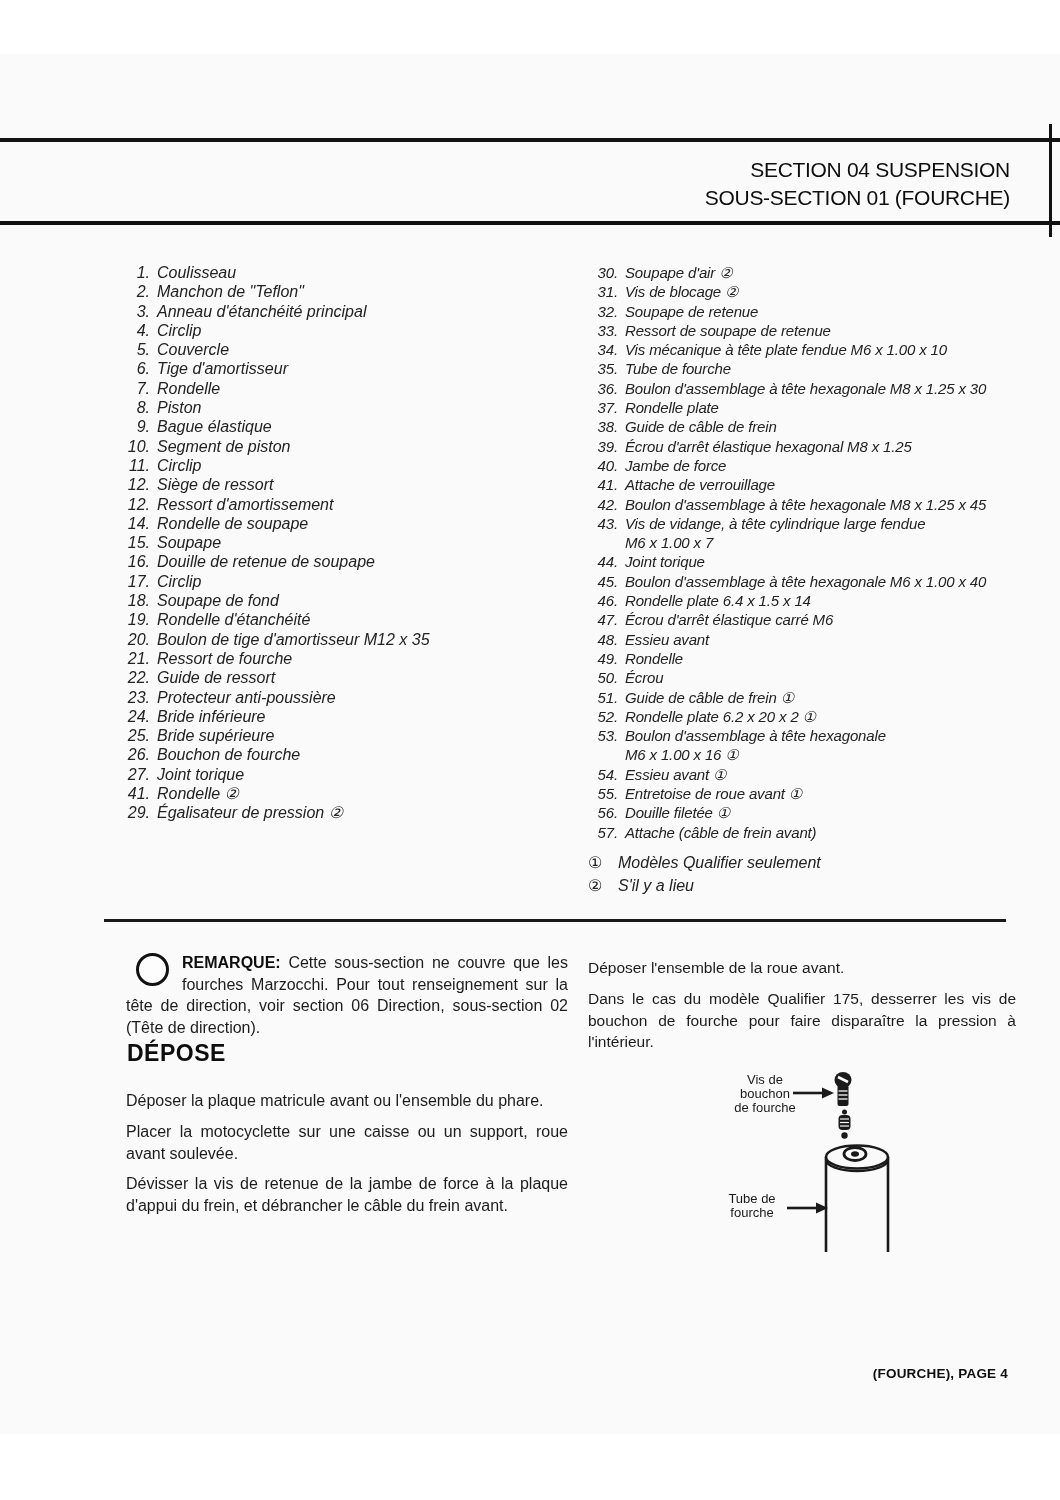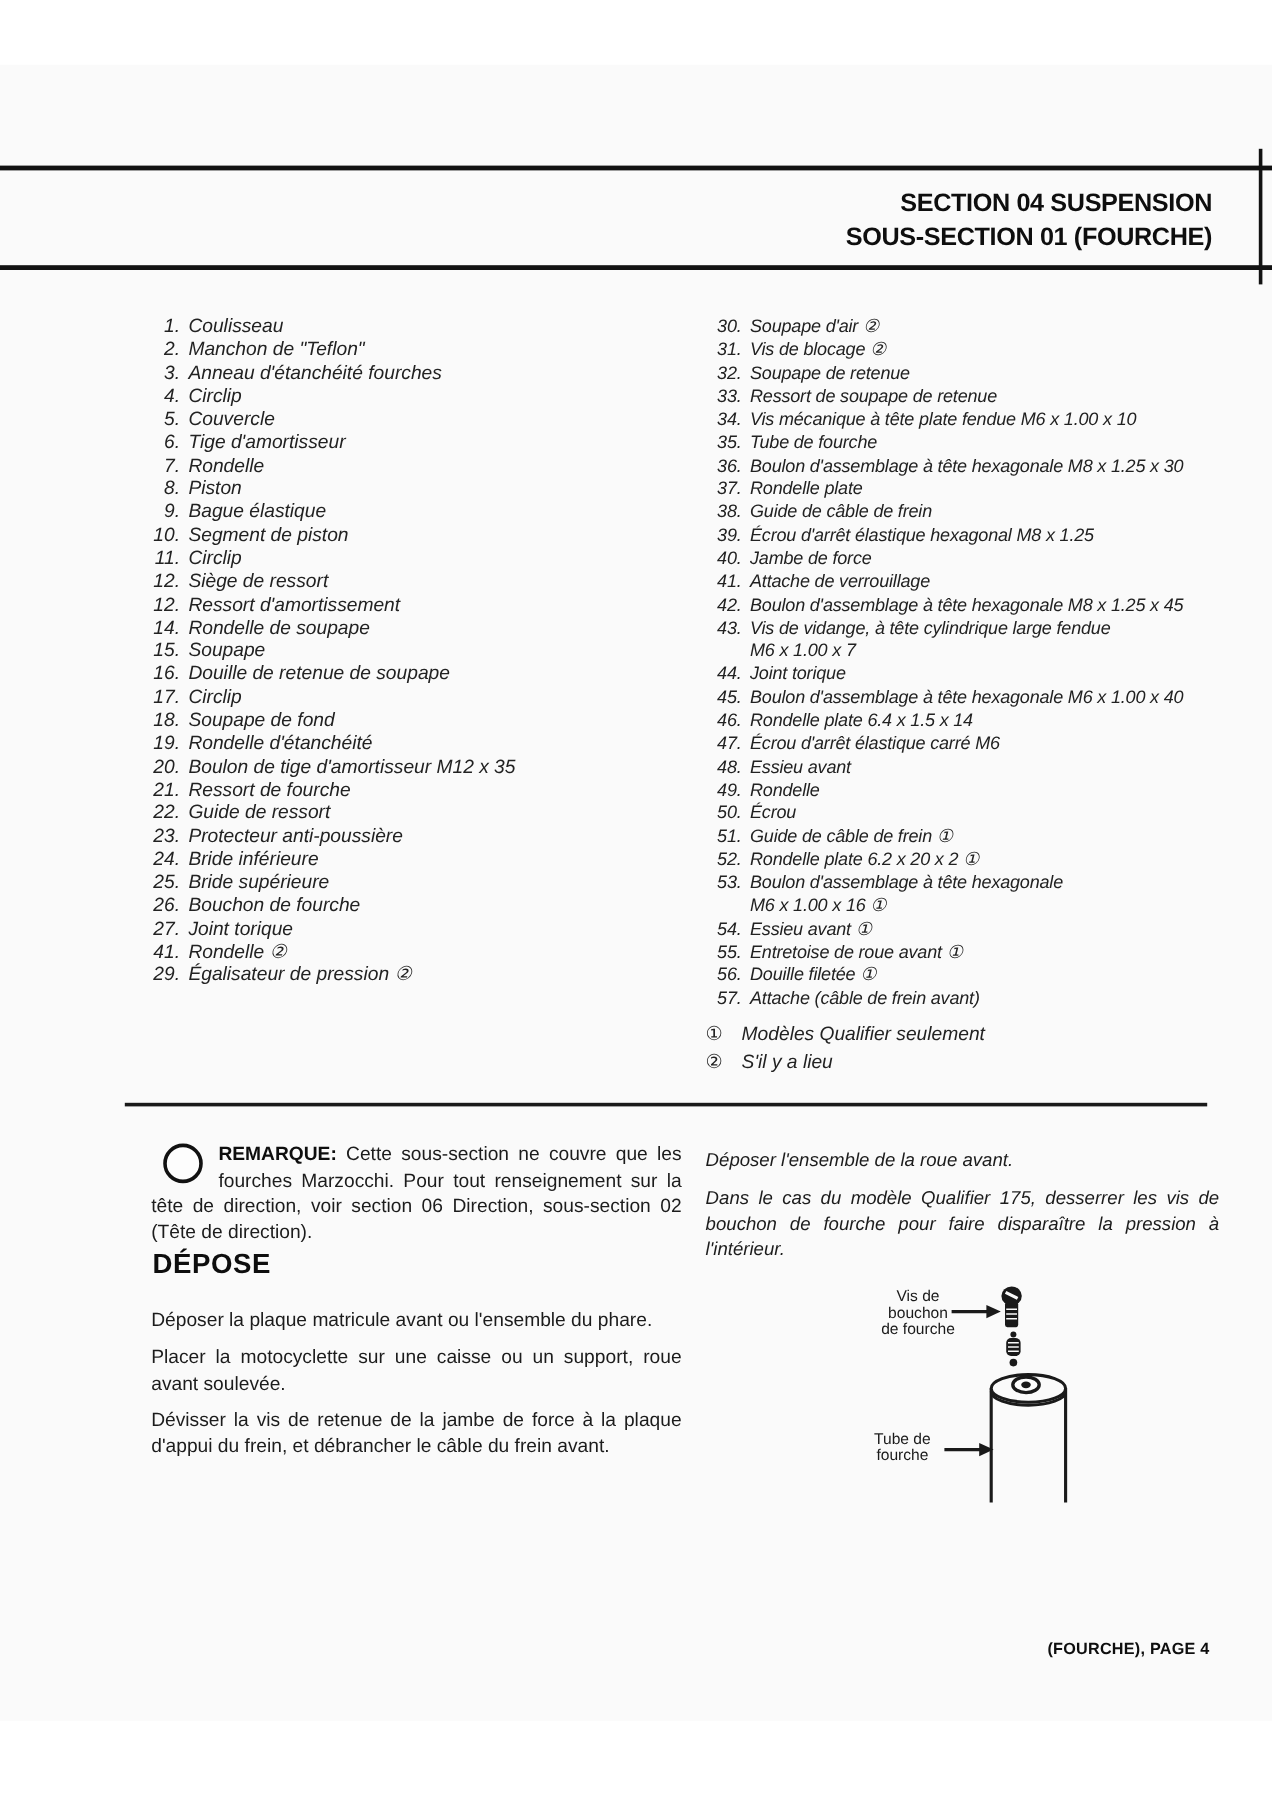--- a/index.html
+++ b/index.html
@@ -9,21 +9,21 @@
   }
   .scan-area{position:absolute;left:0;top:54px;width:1060px;height:1380px;background:#fafafa;}
   .rule{position:absolute;background:#121212;}
   #rule-top{left:0;top:138px;width:1060px;height:4px;}
   #rule-header-bottom{left:0;top:221px;width:1060px;height:4px;}
   #edge-tick{left:1049px;top:124px;width:3px;height:113px;}
   #rule-center{left:104px;top:919px;width:902px;height:3px;background:#1a1a1a;}
 
   .hdr{
     position:absolute;right:50px;top:156px;text-align:right;
-    font-weight:bold;font-size:21px;line-height:28px;letter-spacing:-0.3px;color:#0e0e0e;
+    font-weight:normal;font-size:21px;line-height:28px;letter-spacing:-0.3px;color:#0e0e0e;
   }
 
   .plist{position:absolute;top:263px;font-style:italic;color:#222;}
   #plist-left{left:126px;width:445px;font-size:16px;}
   #plist-right{left:588px;width:420px;font-size:15px;letter-spacing:-0.15px;}
   .pl-row{display:flex;line-height:19.3px;}
   .pl-num{flex:none;text-align:right;padding-right:7px;}
   #plist-left .pl-num{width:24px;}
   #plist-right .pl-num{width:30px;}
   .pl-txt{white-space:pre-line;}
@@ -39,21 +39,21 @@
   }
   .note-circle{
     float:left;width:27px;height:27px;border:3px solid #111;border-radius:50%;
     margin:1px 13px 4px 10px;background:#fdfdfd;
   }
   .note-label{font-weight:bold;color:#0e0e0e;}
 
   .heading{position:absolute;left:127px;top:1040px;font-size:23px;font-weight:bold;letter-spacing:0.5px;color:#0e0e0e;}
 
   .col-left{position:absolute;left:126px;top:1090px;width:442px;}
-  .col-right{position:absolute;left:588px;top:957px;width:428px;font-style:italic;}
+  .col-right{position:absolute;left:588px;top:957px;width:428px;}
   .body-p{margin:0 0 9px 0;font-size:16px;line-height:21.8px;text-align:justify;color:#1c1c1c;}
   .col-right .body-p{font-size:15.5px;}
 
   .diagram{position:absolute;left:695px;top:1062px;width:300px;height:200px;}
   .diagram text{font-family:"Liberation Sans",sans-serif;font-size:13px;fill:#1a1a1a;}
 
   .footer{position:absolute;right:52px;top:1366px;font-size:13.5px;font-weight:bold;letter-spacing:0.2px;color:#0e0e0e;}
 </style>
 </head>
 <body>
@@ -74,21 +74,21 @@
     <div class="pl-row">
       <span class="pl-num">1.</span>
       <span class="pl-txt">Coulisseau</span>
     </div>
     <div class="pl-row">
       <span class="pl-num">2.</span>
       <span class="pl-txt">Manchon de "Teflon"</span>
     </div>
     <div class="pl-row">
       <span class="pl-num">3.</span>
-      <span class="pl-txt">Anneau d'étanchéité fourches</span>
+      <span class="pl-txt">Anneau d'étanchéité principal</span>
     </div>
     <div class="pl-row">
       <span class="pl-num">4.</span>
       <span class="pl-txt">Circlip</span>
     </div>
     <div class="pl-row">
       <span class="pl-num">5.</span>
       <span class="pl-txt">Couvercle</span>
     </div>
     <div class="pl-row">

